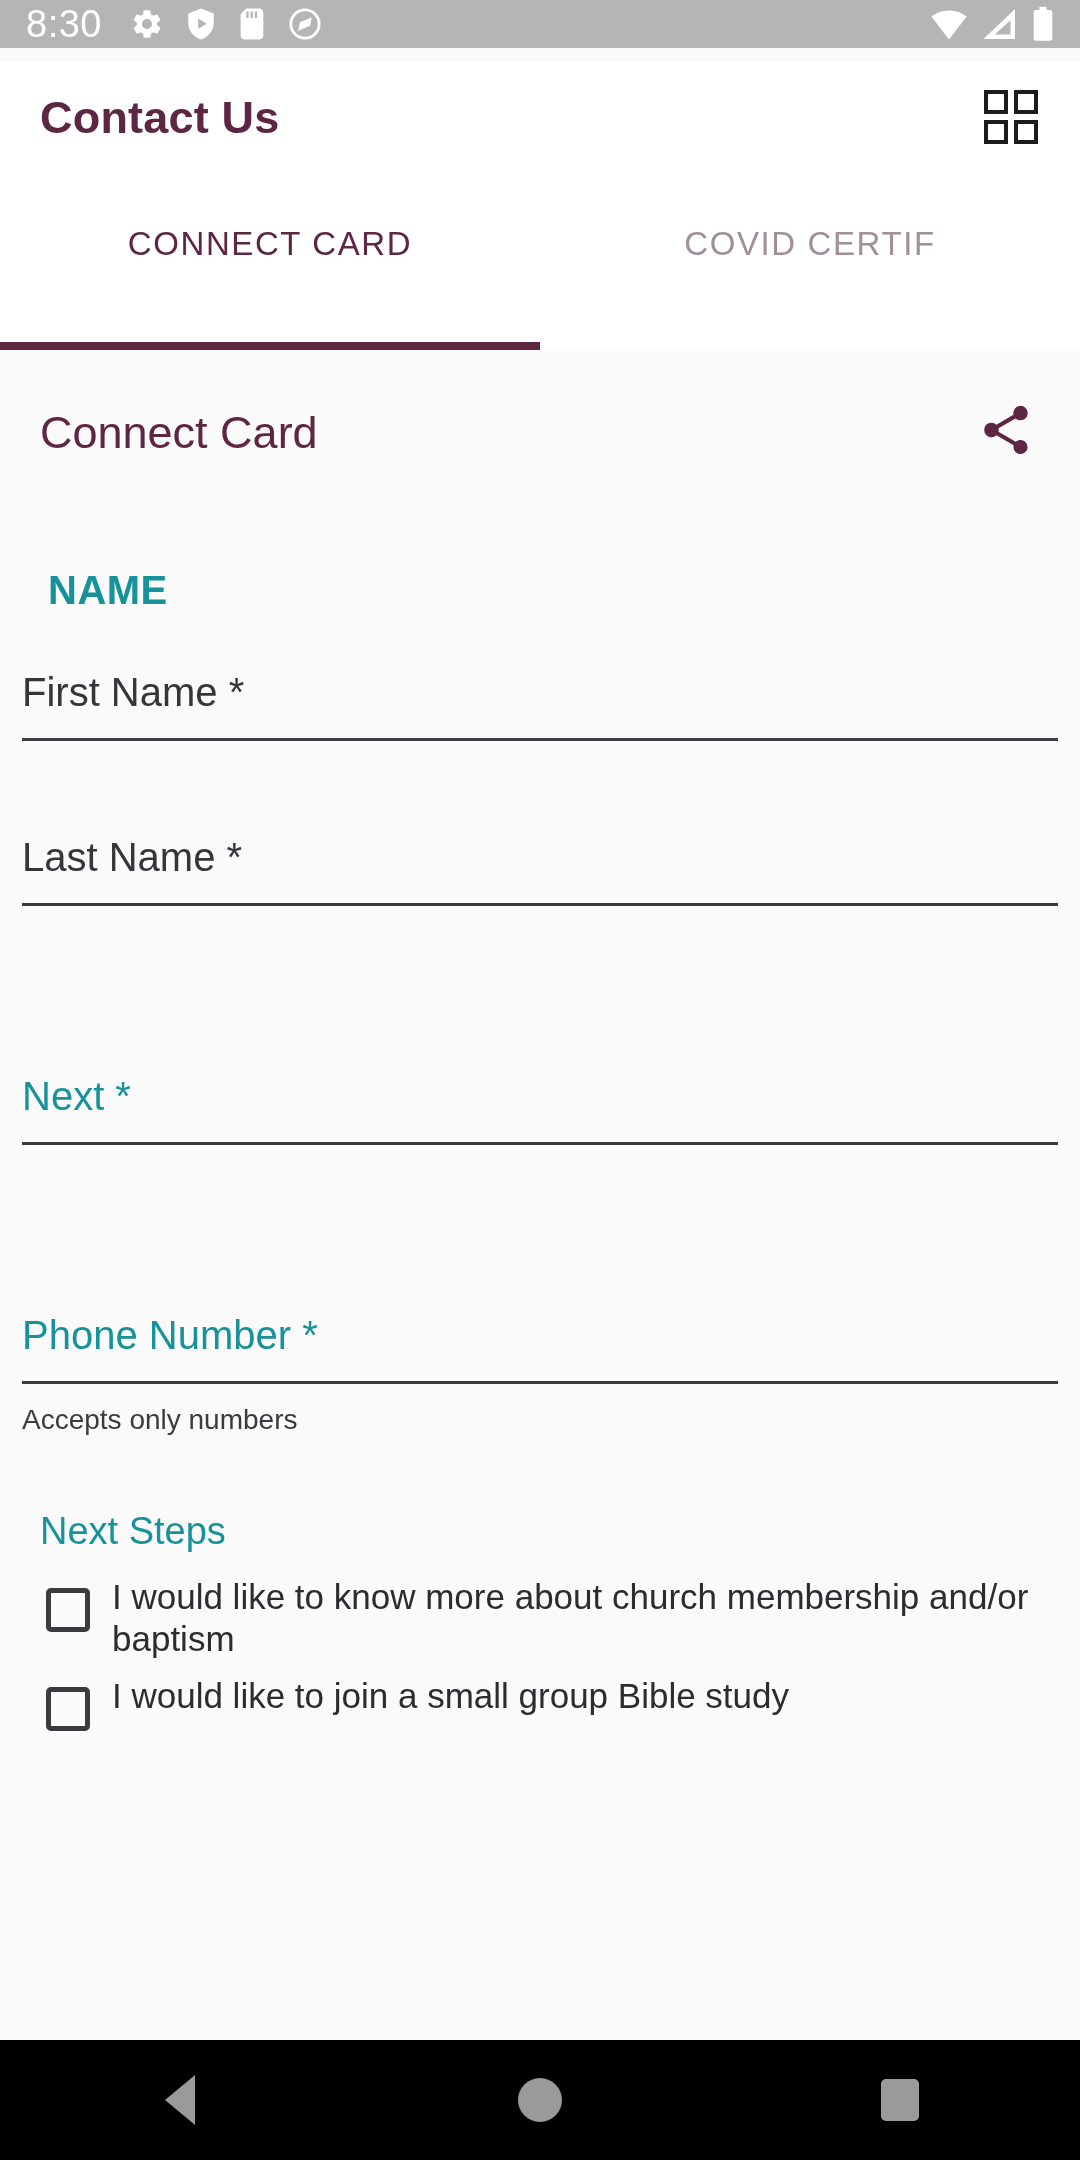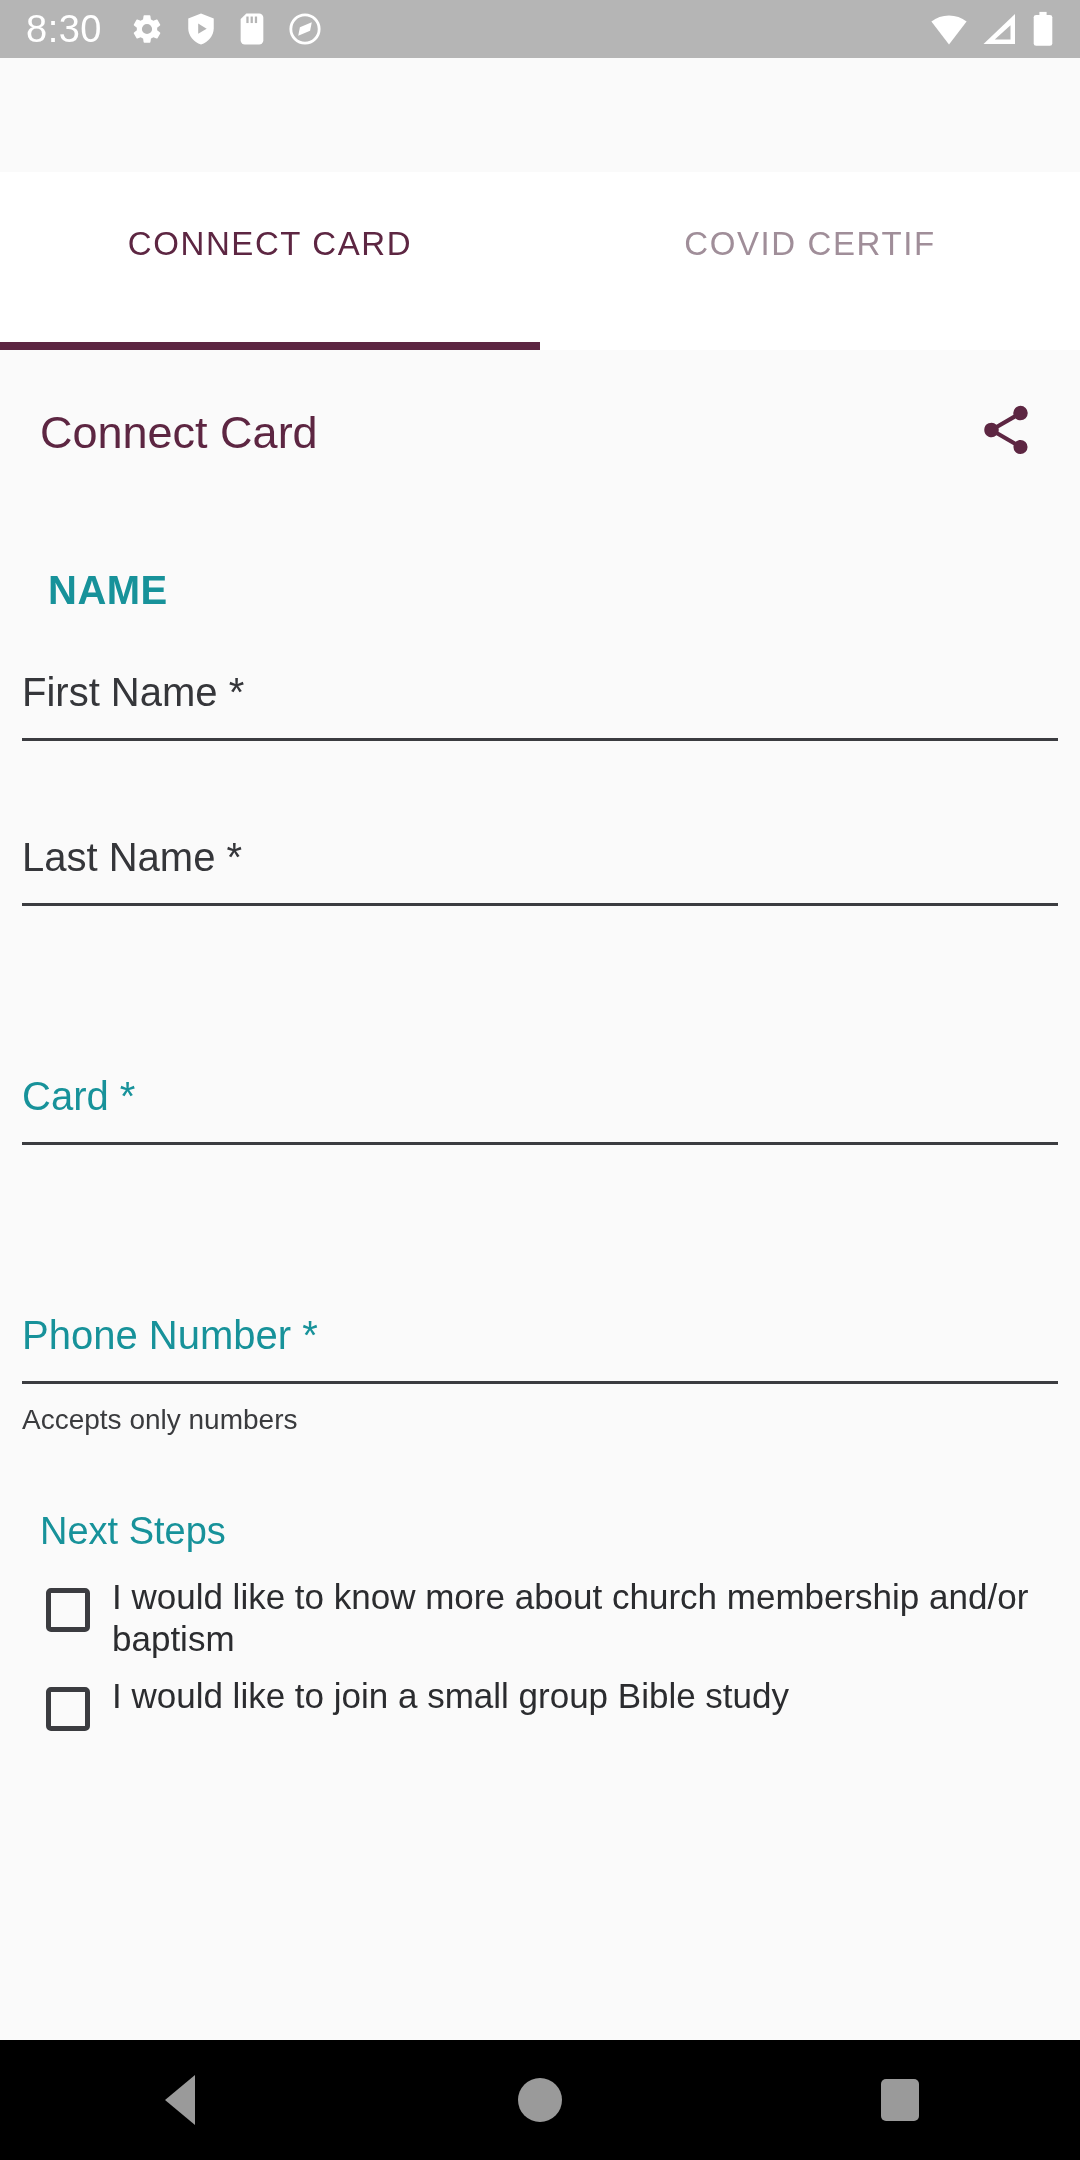--- a/index.html
+++ b/index.html
@@ -5,21 +5,21 @@
   * { margin:0; padding:0; box-sizing:border-box; }
   html, body {
     width:1080px; height:2160px;
     font-family:"Liberation Sans", sans-serif;
     background:#ffffff; overflow:hidden;
   }
   .screen { position:relative; width:1080px; height:2160px; background:#fafafa; }
 
   
   .status-bar {
-    position:absolute; top:0; left:0; width:1080px; height:58px;
+    position:absolute; top:0; left:0; width:1080px; height:48px;
     background:#b5b5b5; display:flex; align-items:center;
     padding:0 26px; gap:0;
   }
   .status-time {
     color:#ffffff; font-size:38px; letter-spacing:0.5px;
     font-family:"Liberation Sans", sans-serif; line-height:1;
   }
   .status-left-icons { display:flex; align-items:center; gap:22px; margin-left:28px; }
   .status-right { margin-left:auto; display:flex; align-items:center; gap:14px; }
   .sb-ico { display:block; }
@@ -159,20 +159,31 @@
         <path fill="#ffffff" d="M22 1v20H1L22 1z"></path>
         <path fill="#b5b5b5" d="M19 8.5V18H8.5L19 8.5z"></path>
       </svg>
       <svg class="sb-ico" width="22" height="36" viewBox="0 0 14 24">
         <rect x="4.6" y="0.6" width="4.8" height="2.4" fill="#ffffff"></rect>
         <rect x="0.8" y="2.6" width="12.4" height="20.6" rx="1.6" fill="#ffffff"></rect>
       </svg>
     </span>
   </div>
 
+  <div class="app-bar">
+    <span class="app-title">Contact Us</span>
+    <span class="grid-btn">
+      <span class="grid-icon">
+        <i></i>
+        <i></i>
+        <i></i>
+        <i></i>
+      </span>
+    </span>
+  </div>
 
   <div class="tabs">
     <div class="tab tab-active">
       <span class="tab-label">CONNECT CARD</span>
       <span class="tab-indicator"></span>
     </div>
     <div class="tab tab-inactive">
       <span class="tab-label">COVID CERTIF</span>
     </div>
   </div>
@@ -202,21 +213,21 @@
 
     <div class="field">
       <div class="field-text field-dark">Last Name *</div>
       <div class="field-rule"></div>
     </div>
 
     <div class="gap-108"></div>
     <div class="gap-62"></div>
 
     <div class="field">
-      <div class="field-text field-teal">Card *</div>
+      <div class="field-text field-teal">Next *</div>
       <div class="field-rule"></div>
     </div>
 
     <div class="gap-108"></div>
     <div class="gap-62"></div>
 
     <div class="field">
       <div class="field-text field-teal">Phone Number *</div>
       <div class="field-rule"></div>
       <div class="field-help">Accepts only numbers</div>

